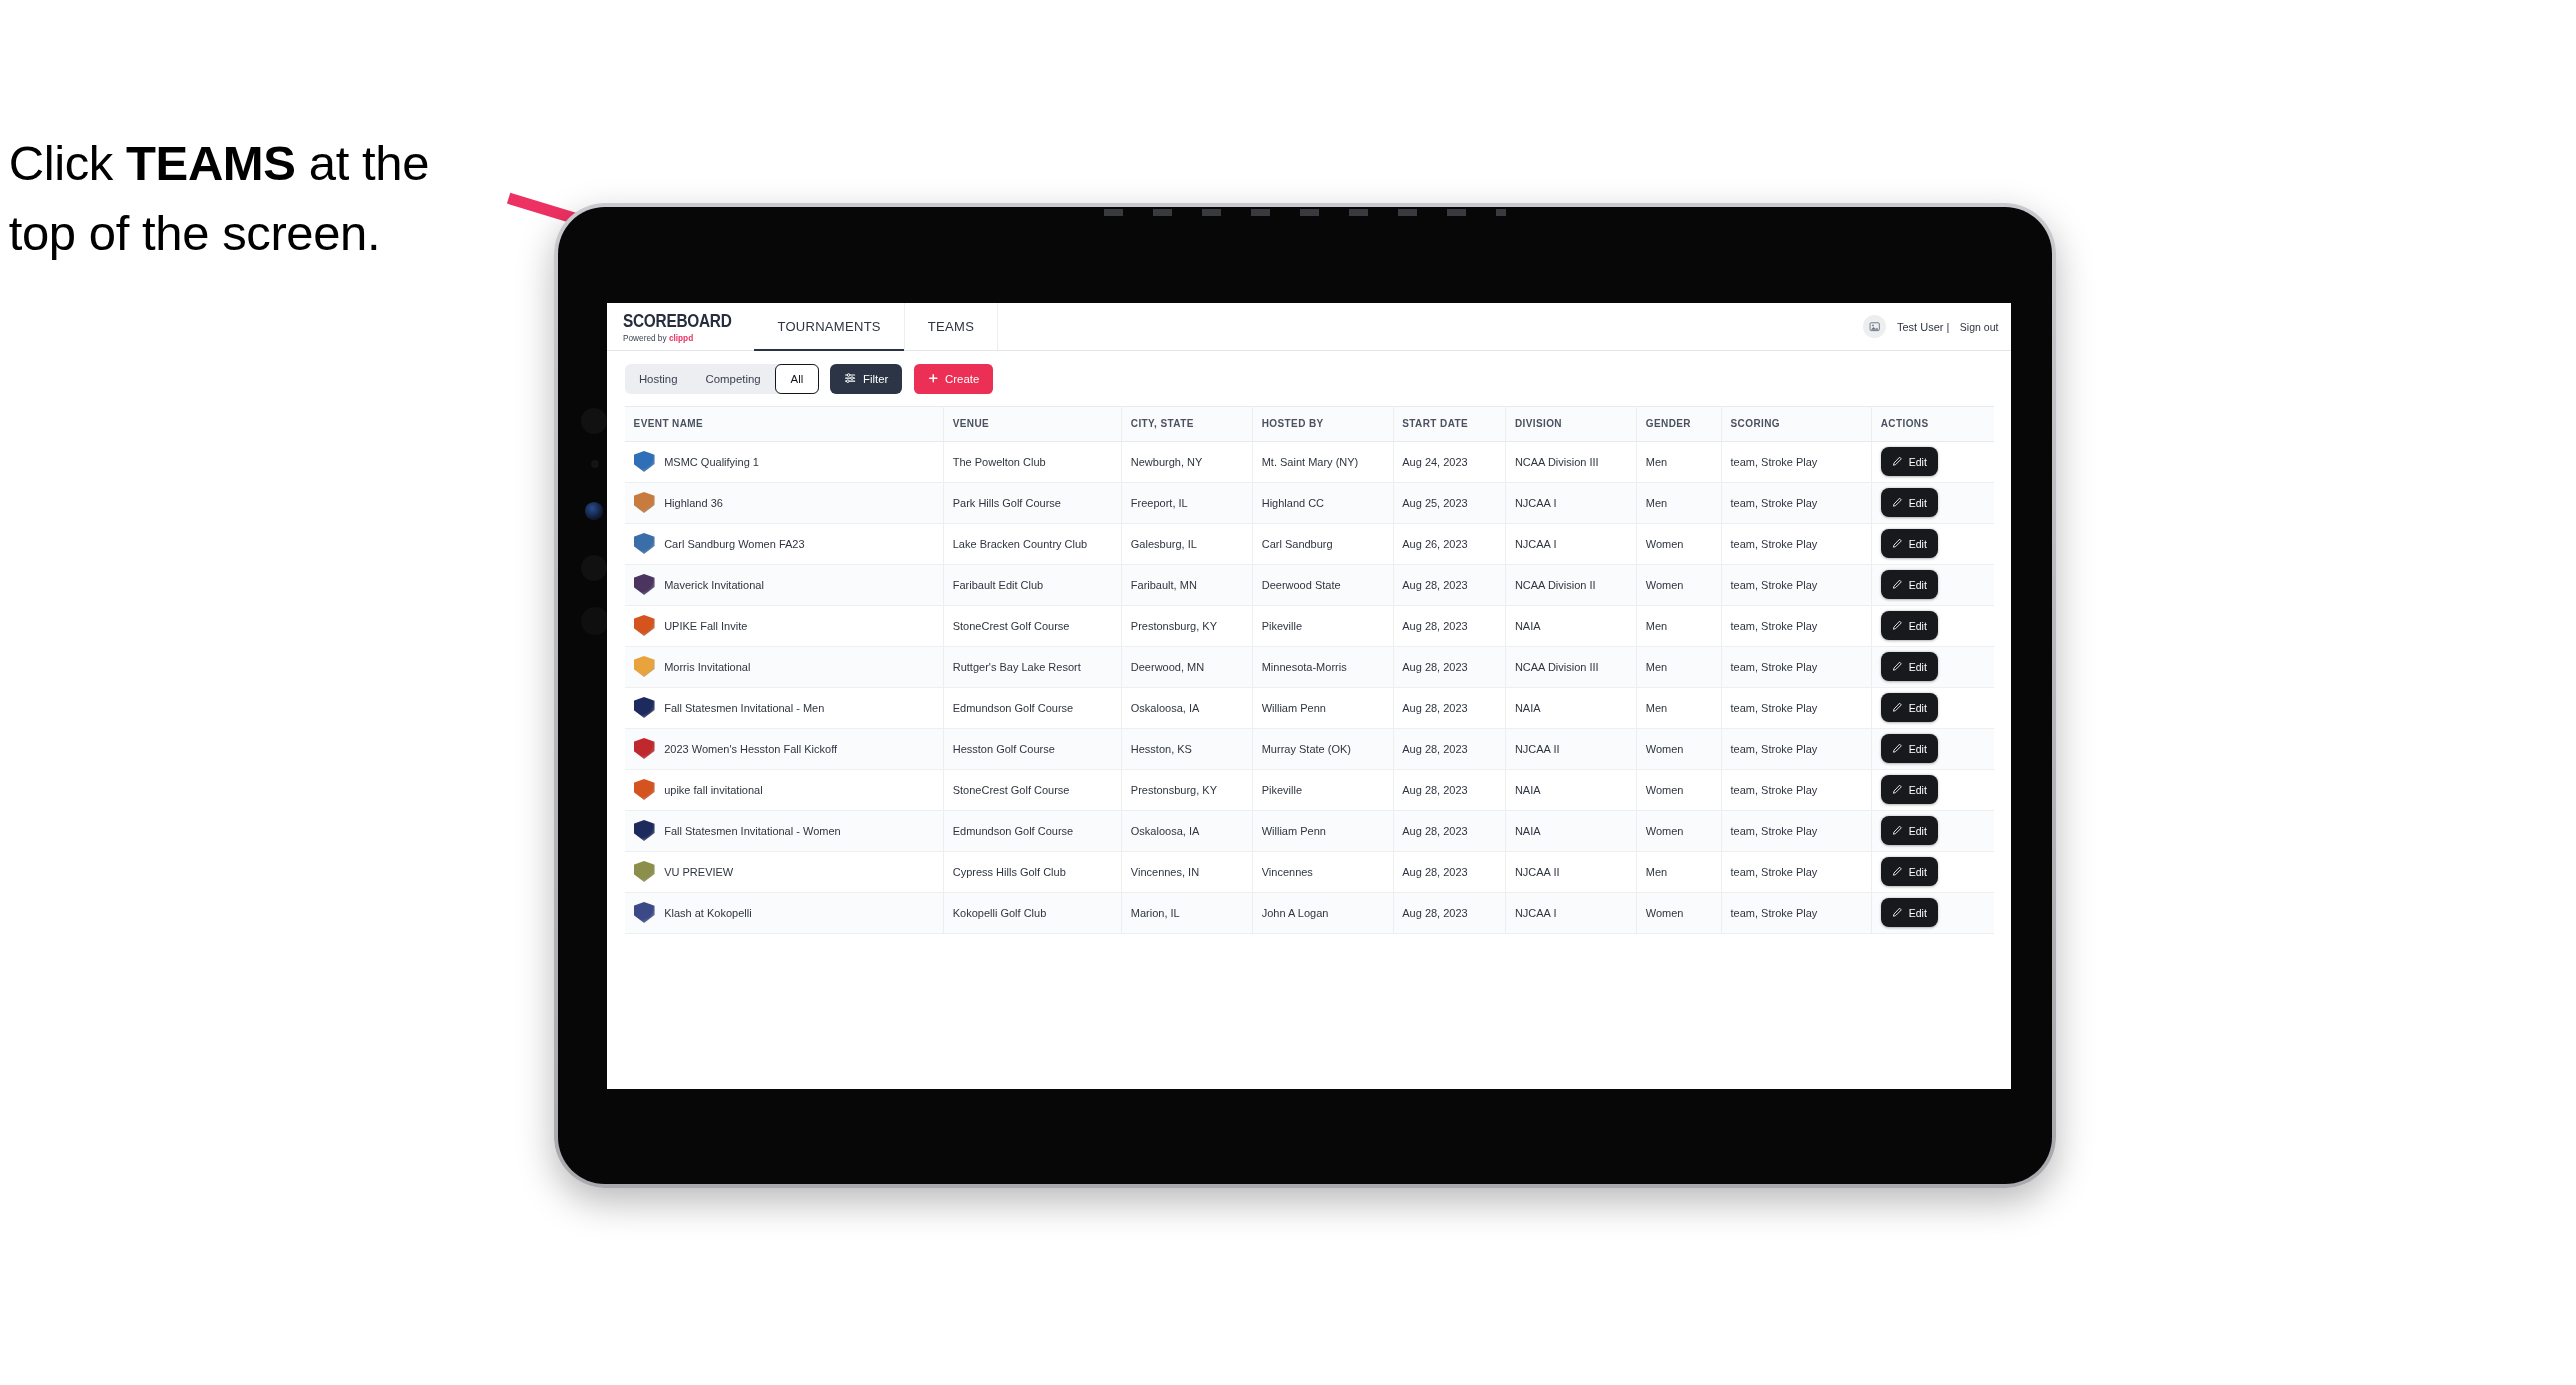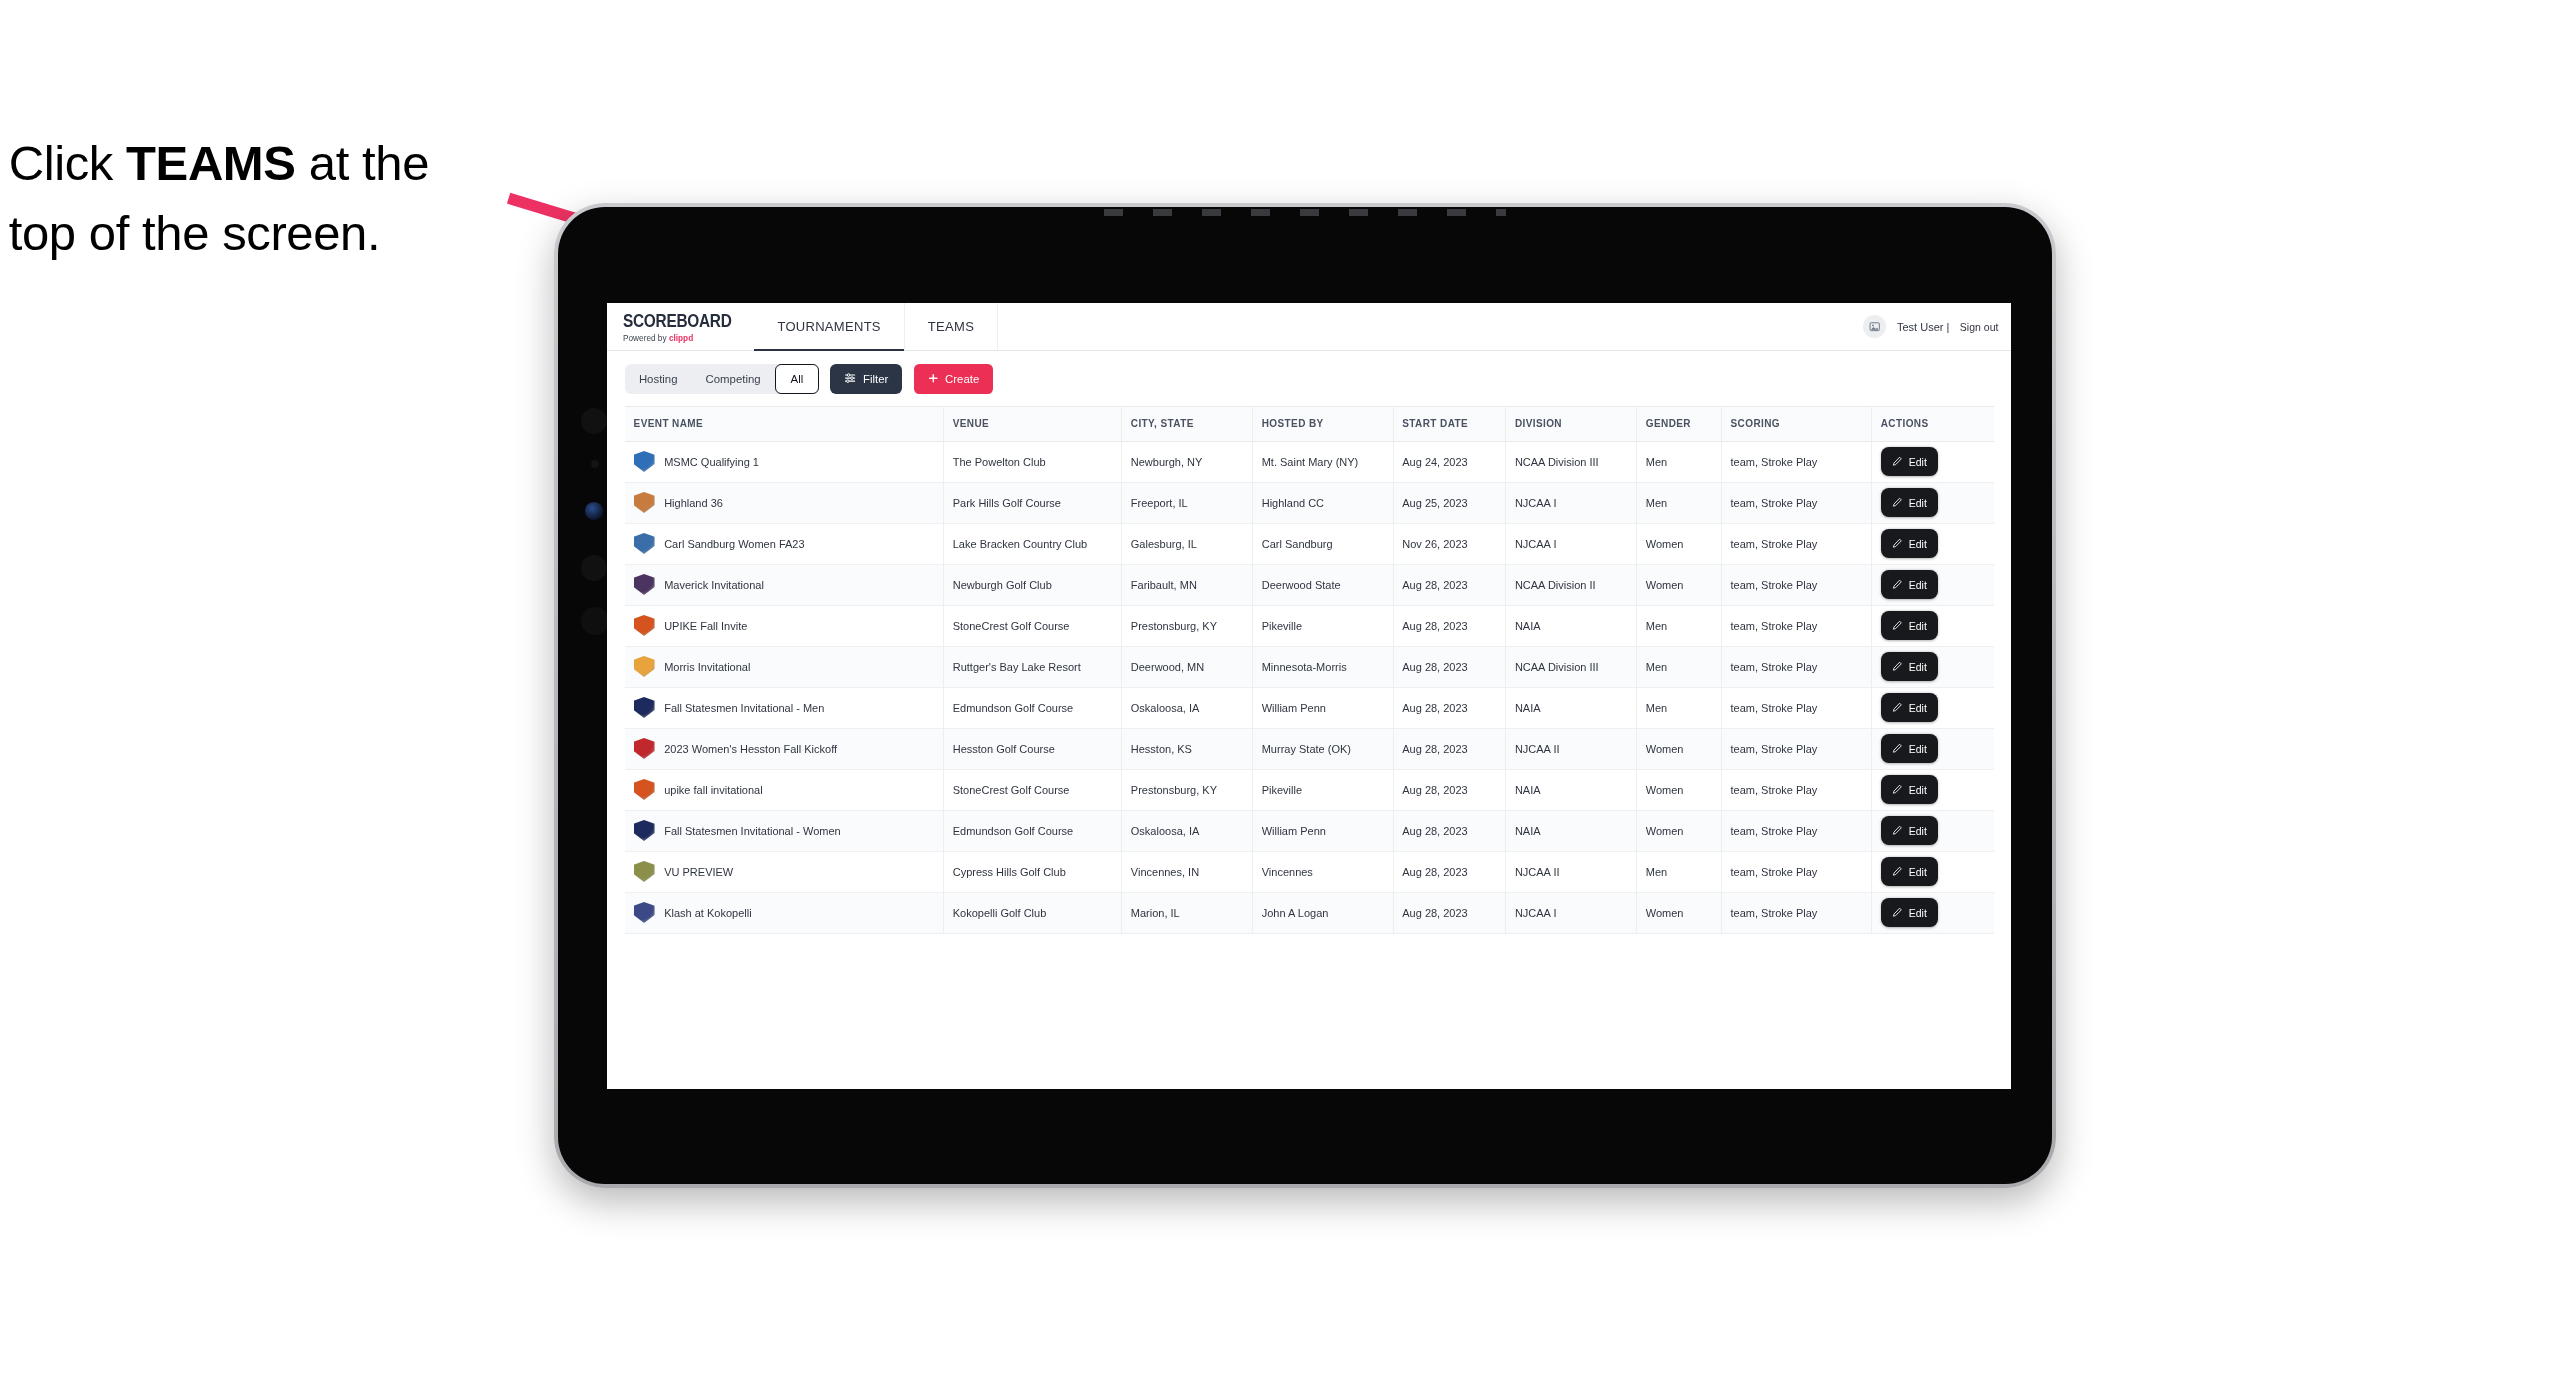--- a/index.html
+++ b/index.html
@@ -336,39 +336,39 @@
                 <tr>
                   <td>
                     <div class="ev-cell">
                       <span class="team-logo" style="background: radial-gradient(circle at 35% 30%, rgb(58, 110, 168) 0%, rgb(58, 110, 168) 55%, rgba(0, 0, 0, 0.35) 100%); clip-path: polygon(50% 0%, 100% 18%, 100% 62%, 50% 100%, 0% 62%, 0% 18%);"></span>
                       <span>Carl Sandburg Women FA23</span>
                     </div>
                   </td>
                   <td>Lake Bracken Country Club</td>
                   <td>Galesburg, IL</td>
                   <td>Carl Sandburg</td>
-                  <td>Nov 26, 2023</td>
+                  <td>Aug 26, 2023</td>
                   <td>NJCAA I</td>
                   <td>Women</td>
                   <td>team, Stroke Play</td>
                   <td><button class="edit-btn">
                       <svg width="10.5" height="10.5" viewBox="0 0 16 16">
                         <path d="M11.6 1.8 L14.2 4.4 L5.4 13.2 L2.2 14 L3 10.8 Z" fill="none" stroke="#fff" stroke-width="1.3" stroke-linejoin="round"></path>
                       </svg>
                       <span>Edit</span>
                     </button></td>
                 </tr>
                 <tr>
                   <td>
                     <div class="ev-cell">
                       <span class="team-logo" style="background: radial-gradient(circle at 35% 30%, rgb(75, 53, 96) 0%, rgb(75, 53, 96) 55%, rgba(0, 0, 0, 0.35) 100%); clip-path: polygon(50% 0%, 100% 18%, 100% 62%, 50% 100%, 0% 62%, 0% 18%);"></span>
                       <span>Maverick Invitational</span>
                     </div>
                   </td>
-                  <td>Newburgh Golf Club</td>
+                  <td>Faribault Edit Club</td>
                   <td>Faribault, MN</td>
                   <td>Deerwood State</td>
                   <td>Aug 28, 2023</td>
                   <td>NCAA Division II</td>
                   <td>Women</td>
                   <td>team, Stroke Play</td>
                   <td><button class="edit-btn">
                       <svg width="10.5" height="10.5" viewBox="0 0 16 16">
                         <path d="M11.6 1.8 L14.2 4.4 L5.4 13.2 L2.2 14 L3 10.8 Z" fill="none" stroke="#fff" stroke-width="1.3" stroke-linejoin="round"></path>
                       </svg>

